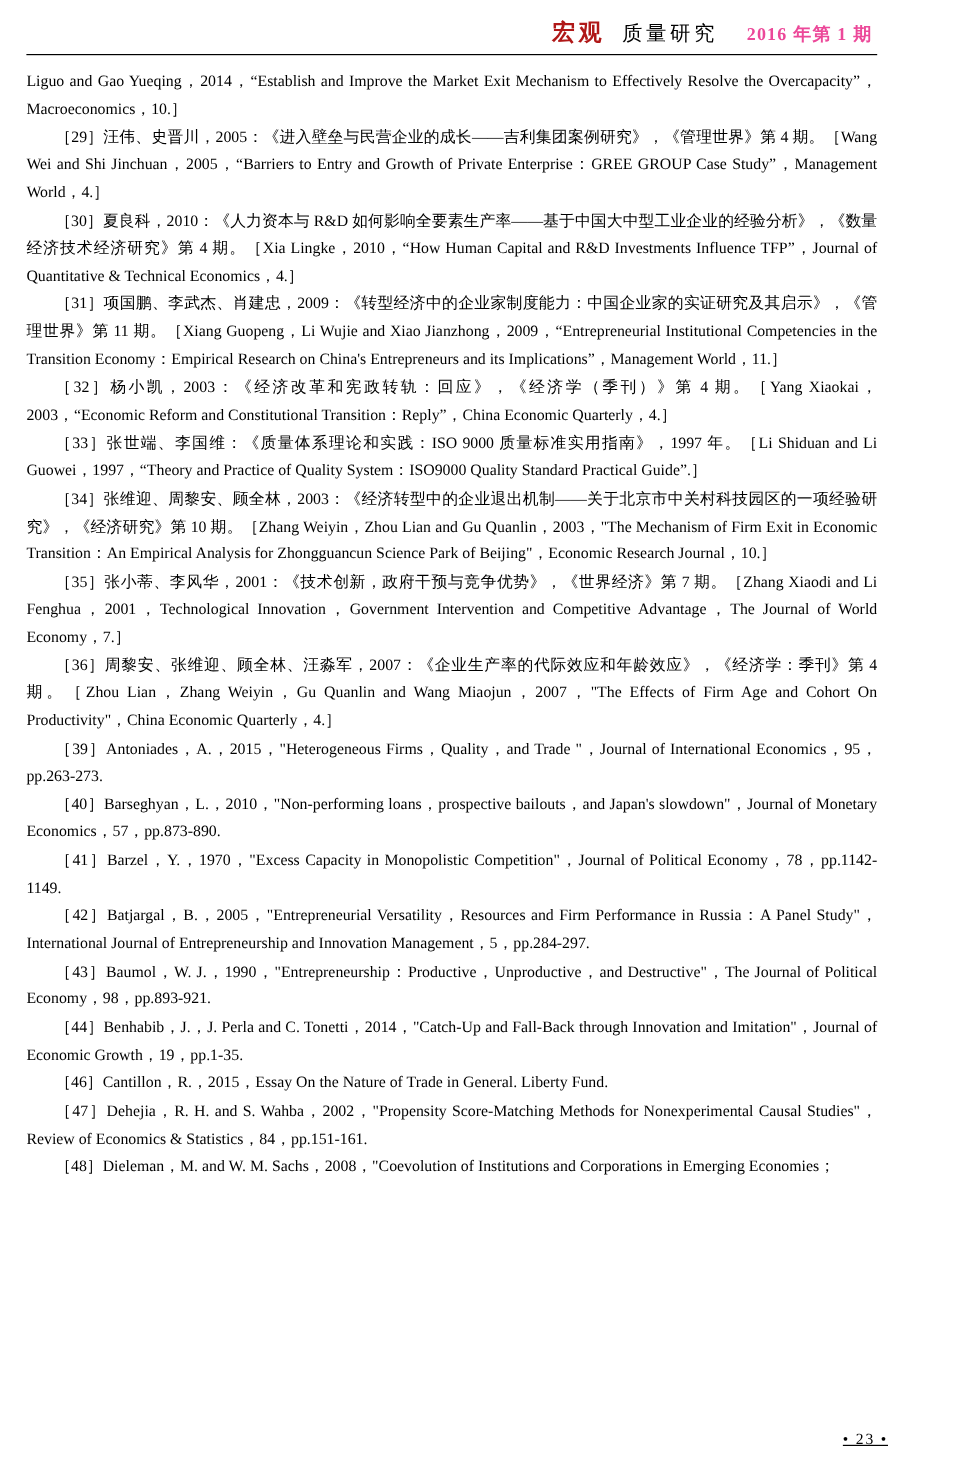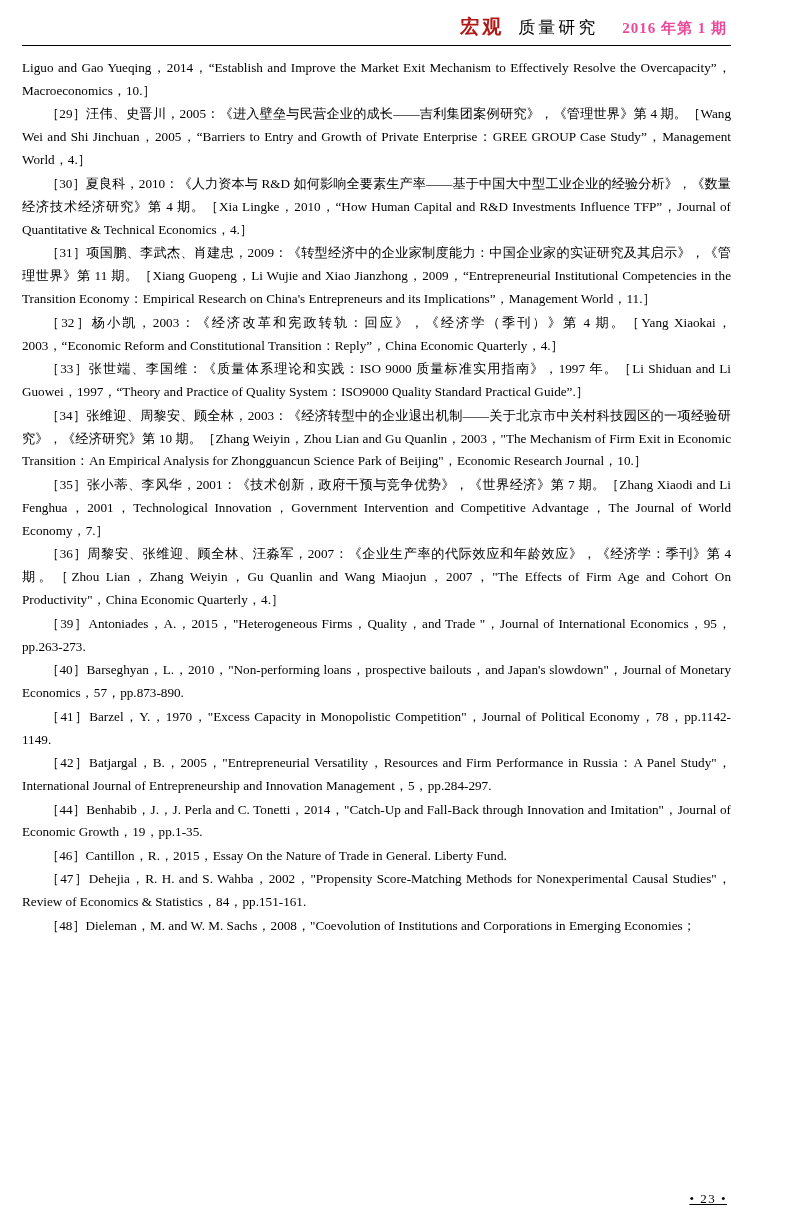--- a/index.html
+++ b/index.html
@@ -68,21 +68,21 @@
     margin: 0 0 0.5px 0;
     text-indent: 24px;
     text-align: justify;
   }
   .entry.cont {
     text-indent: 0;
   }
   
   .footer {
     position: absolute;
-    right: 26px;
+    right: 13px;
     bottom: 12px;
     font-size: 13px;
     letter-spacing: 1.5px;
     text-decoration: underline;
   }
 </style>
 </head>
 <body>
 
 <div class="page">
@@ -102,20 +102,21 @@
     <p class="entry">［31］项国鹏、李武杰、肖建忠，2009：《转型经济中的企业家制度能力：中国企业家的实证研究及其启示》，《管理世界》第 11 期。［Xiang Guopeng，Li Wujie and Xiao Jianzhong，2009，“Entrepreneurial Institutional Competencies in the Transition Economy：Empirical Research on China's Entrepreneurs and its Implications”，Management World，11.］</p>
     <p class="entry">［32］杨小凯，2003：《经济改革和宪政转轨：回应》，《经济学（季刊）》第 4 期。［Yang Xiaokai，2003，“Economic Reform and Constitutional Transition：Reply”，China Economic Quarterly，4.］</p>
     <p class="entry">［33］张世端、李国维：《质量体系理论和实践：ISO 9000 质量标准实用指南》，1997 年。［Li Shiduan and Li Guowei，1997，“Theory and Practice of Quality System：ISO9000 Quality Standard Practical Guide”.］</p>
     <p class="entry">［34］张维迎、周黎安、顾全林，2003：《经济转型中的企业退出机制——关于北京市中关村科技园区的一项经验研究》，《经济研究》第 10 期。［Zhang Weiyin，Zhou Lian and Gu Quanlin，2003，"The Mechanism of Firm Exit in Economic Transition：An Empirical Analysis for Zhongguancun Science Park of Beijing"，Economic Research Journal，10.］</p>
     <p class="entry">［35］张小蒂、李风华，2001：《技术创新，政府干预与竞争优势》，《世界经济》第 7 期。［Zhang Xiaodi and Li Fenghua，2001，Technological Innovation，Government Intervention and Competitive Advantage，The Journal of World Economy，7.］</p>
     <p class="entry">［36］周黎安、张维迎、顾全林、汪淼军，2007：《企业生产率的代际效应和年龄效应》，《经济学：季刊》第 4 期。［Zhou Lian，Zhang Weiyin，Gu Quanlin and Wang Miaojun，2007，"The Effects of Firm Age and Cohort On Productivity"，China Economic Quarterly，4.］</p>
     <p class="entry">［39］Antoniades，A.，2015，"Heterogeneous Firms，Quality，and Trade "，Journal of International Economics，95，pp.263-273.</p>
     <p class="entry">［40］Barseghyan，L.，2010，"Non-performing loans，prospective bailouts，and Japan's slowdown"，Journal of Monetary Economics，57，pp.873-890.</p>
     <p class="entry">［41］Barzel，Y.，1970，"Excess Capacity in Monopolistic Competition"，Journal of Political Economy，78，pp.1142-1149.</p>
     <p class="entry">［42］Batjargal，B.，2005，"Entrepreneurial Versatility，Resources and Firm Performance in Russia：A Panel Study"，International Journal of Entrepreneurship and Innovation Management，5，pp.284-297.</p>
+    <p class="entry">［43］Baumol，W. J.，1990，"Entrepreneurship：Productive，Unproductive，and Destructive"，The Journal of Political Economy，98，pp.893-921.</p>
     <p class="entry">［44］Benhabib，J.，J. Perla and C. Tonetti，2014，"Catch-Up and Fall-Back through Innovation and Imitation"，Journal of Economic Growth，19，pp.1-35.</p>
     <p class="entry">［46］Cantillon，R.，2015，Essay On the Nature of Trade in General. Liberty Fund.</p>
     <p class="entry">［47］Dehejia，R. H. and S. Wahba，2002，"Propensity Score-Matching Methods for Nonexperimental Causal Studies"，Review of Economics &amp; Statistics，84，pp.151-161.</p>
     <p class="entry">［48］Dieleman，M. and W. M. Sachs，2008，"Coevolution of Institutions and Corporations in Emerging Economies；</p>
 
   </div>
 
   <div class="footer">• 23 •</div>
 
 </div>

